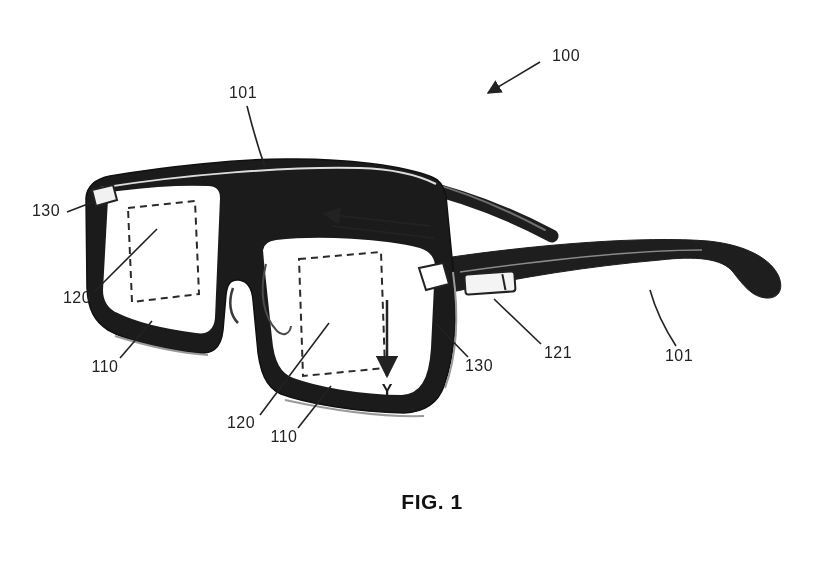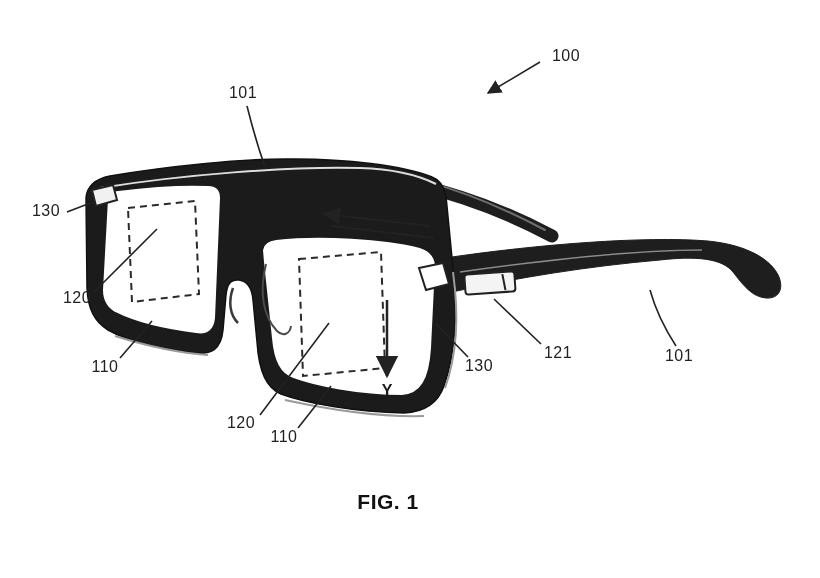--- a/index.html
+++ b/index.html
@@ -106,15 +106,15 @@
   <div class="ref" style="left:105px;top:367px">110</div>
   <div class="ref" style="left:479px;top:366px">130</div>
   <div class="ref" style="left:558px;top:353px">121</div>
   <div class="ref" style="left:679px;top:356px">101</div>
   <div class="ref" style="left:241px;top:423px">120</div>
   <div class="ref" style="left:284px;top:437px">110</div>
 
   <div class="axis" style="left:308px;top:212px">X</div>
   <div class="axis" style="left:387px;top:391px">Y</div>
 
-  <div class="caption" style="left:388px;top:502px">FIG. 1</div>
+  <div class="caption" style="left:432px;top:502px">FIG. 1</div>
 
 </div>
 
 </body></html>

